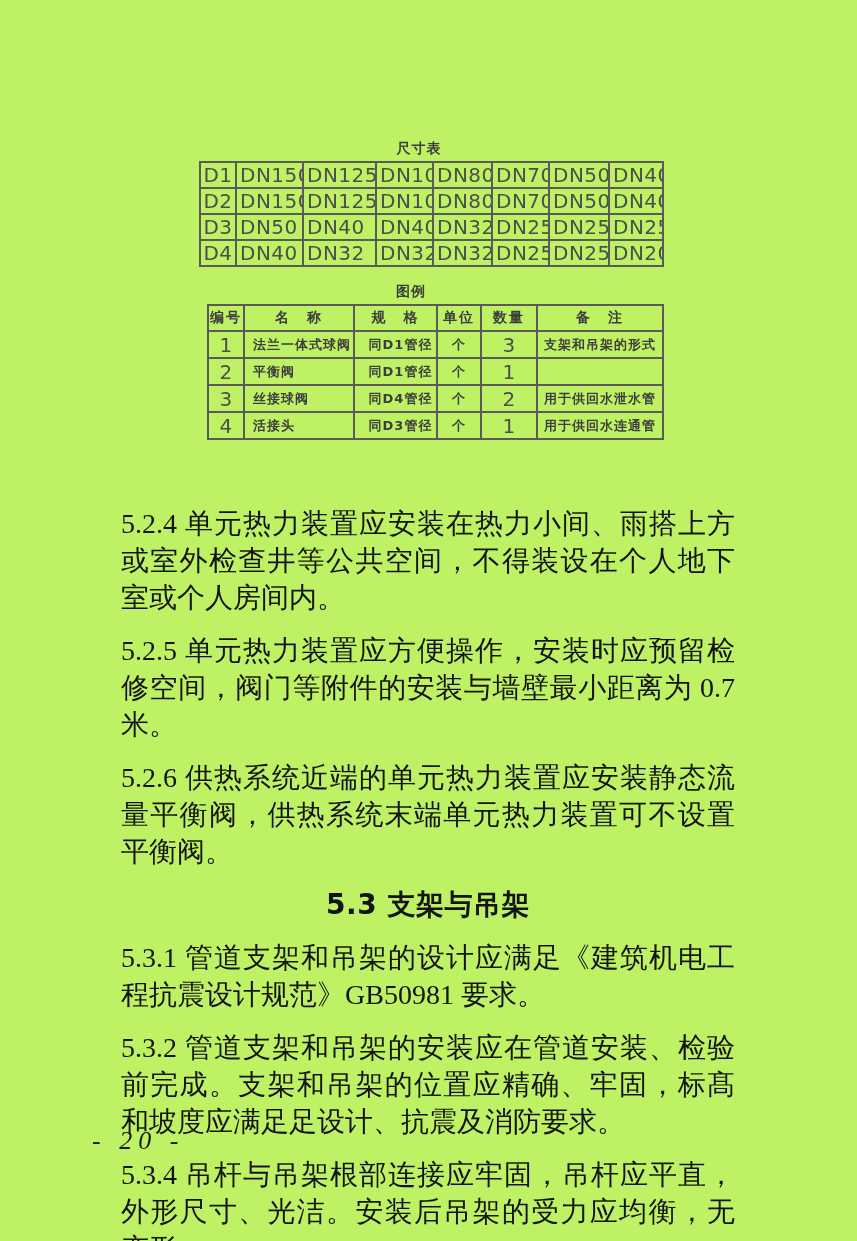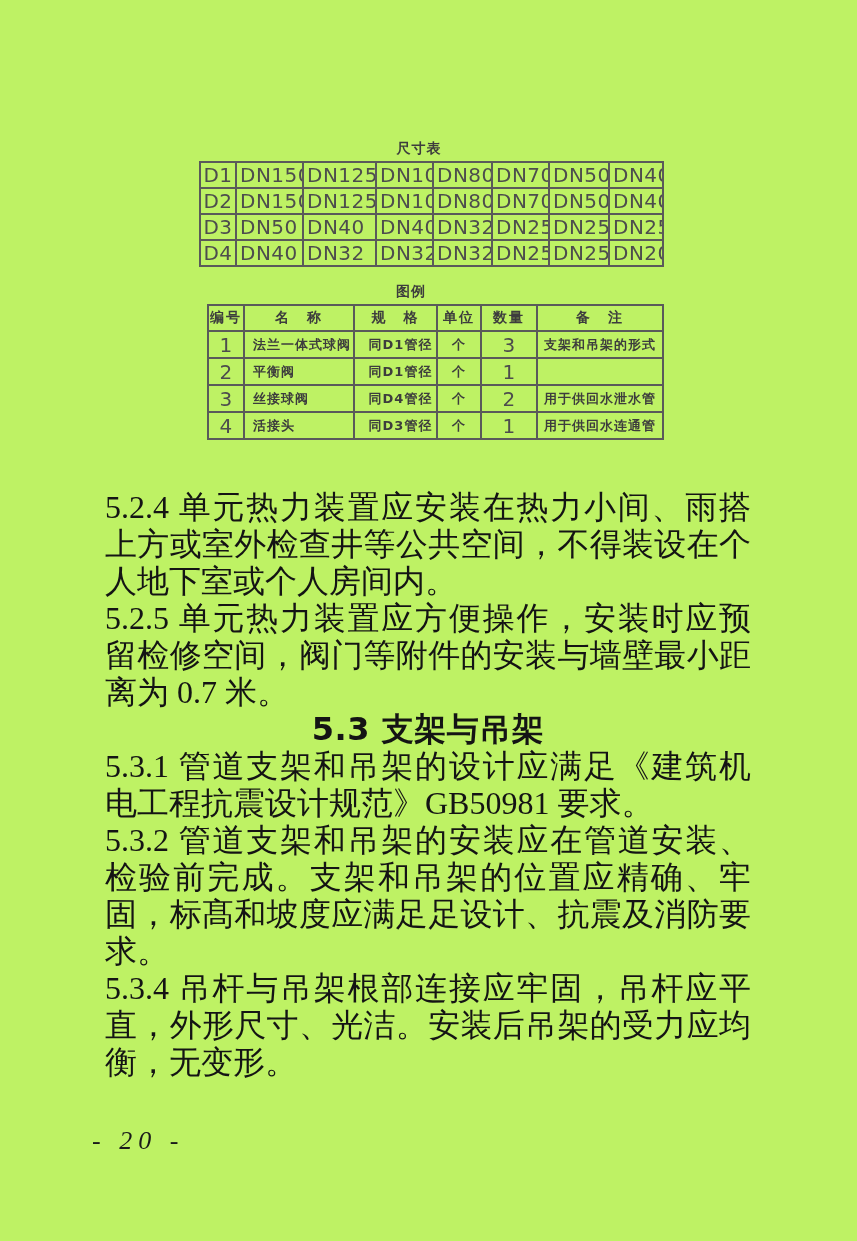--- a/index.html
+++ b/index.html
@@ -72,25 +72,25 @@
 
   
   .doc-body {
     position: absolute;
     left: 105px;
     top: 489px;
     width: 646px;
     color: #141414;
   }
   .para {
-    font-size: 32px;
+    font-size: 28px;
     line-height: 37px;
     text-align: justify;
     text-justify: inter-ideograph;
-    margin: 0;
+    margin: 16px;
   }
   .para.heading {
     font-family: "DejaVu Sans", "Liberation Sans", sans-serif;
     font-weight: bold;
     text-align: center;
     letter-spacing: 0.5px;
   }
   .page-number {
     position: absolute;
     left: 92px;
@@ -216,20 +216,21 @@
         <td class="cn unit">个</td>
         <td class="num">1</td>
         <td class="cn note">用于供回水连通管</td>
       </tr>
     </tbody>
   </table>
 
   <div class="doc-body">
     <p class="para">5.2.4  单元热力装置应安装在热力小间、雨搭上方或室外检查井等公共空间，不得装设在个人地下室或个人房间内。</p>
     <p class="para">5.2.5  单元热力装置应方便操作，安装时应预留检修空间，阀门等附件的安装与墙壁最小距离为 0.7 米。</p>
+    <p class="para">5.2.6  供热系统近端的单元热力装置应安装静态流量平衡阀，供热系统末端单元热力装置可不设置平衡阀。</p>
     <p class="para heading">5.3 支架与吊架</p>
     <p class="para">5.3.1  管道支架和吊架的设计应满足《建筑机电工程抗震设计规范》GB50981 要求。</p>
     <p class="para">5.3.2  管道支架和吊架的安装应在管道安装、检验前完成。支架和吊架的位置应精确、牢固，标髙和坡度应满足足设计、抗震及消防要求。</p>
     <p class="para">5.3.4  吊杆与吊架根部连接应牢固，吊杆应平直，外形尺寸、光洁。安装后吊架的受力应均衡，无变形。</p>
   </div>
 
   <div class="page-number">- 20 -</div>
 
 </div>
 

